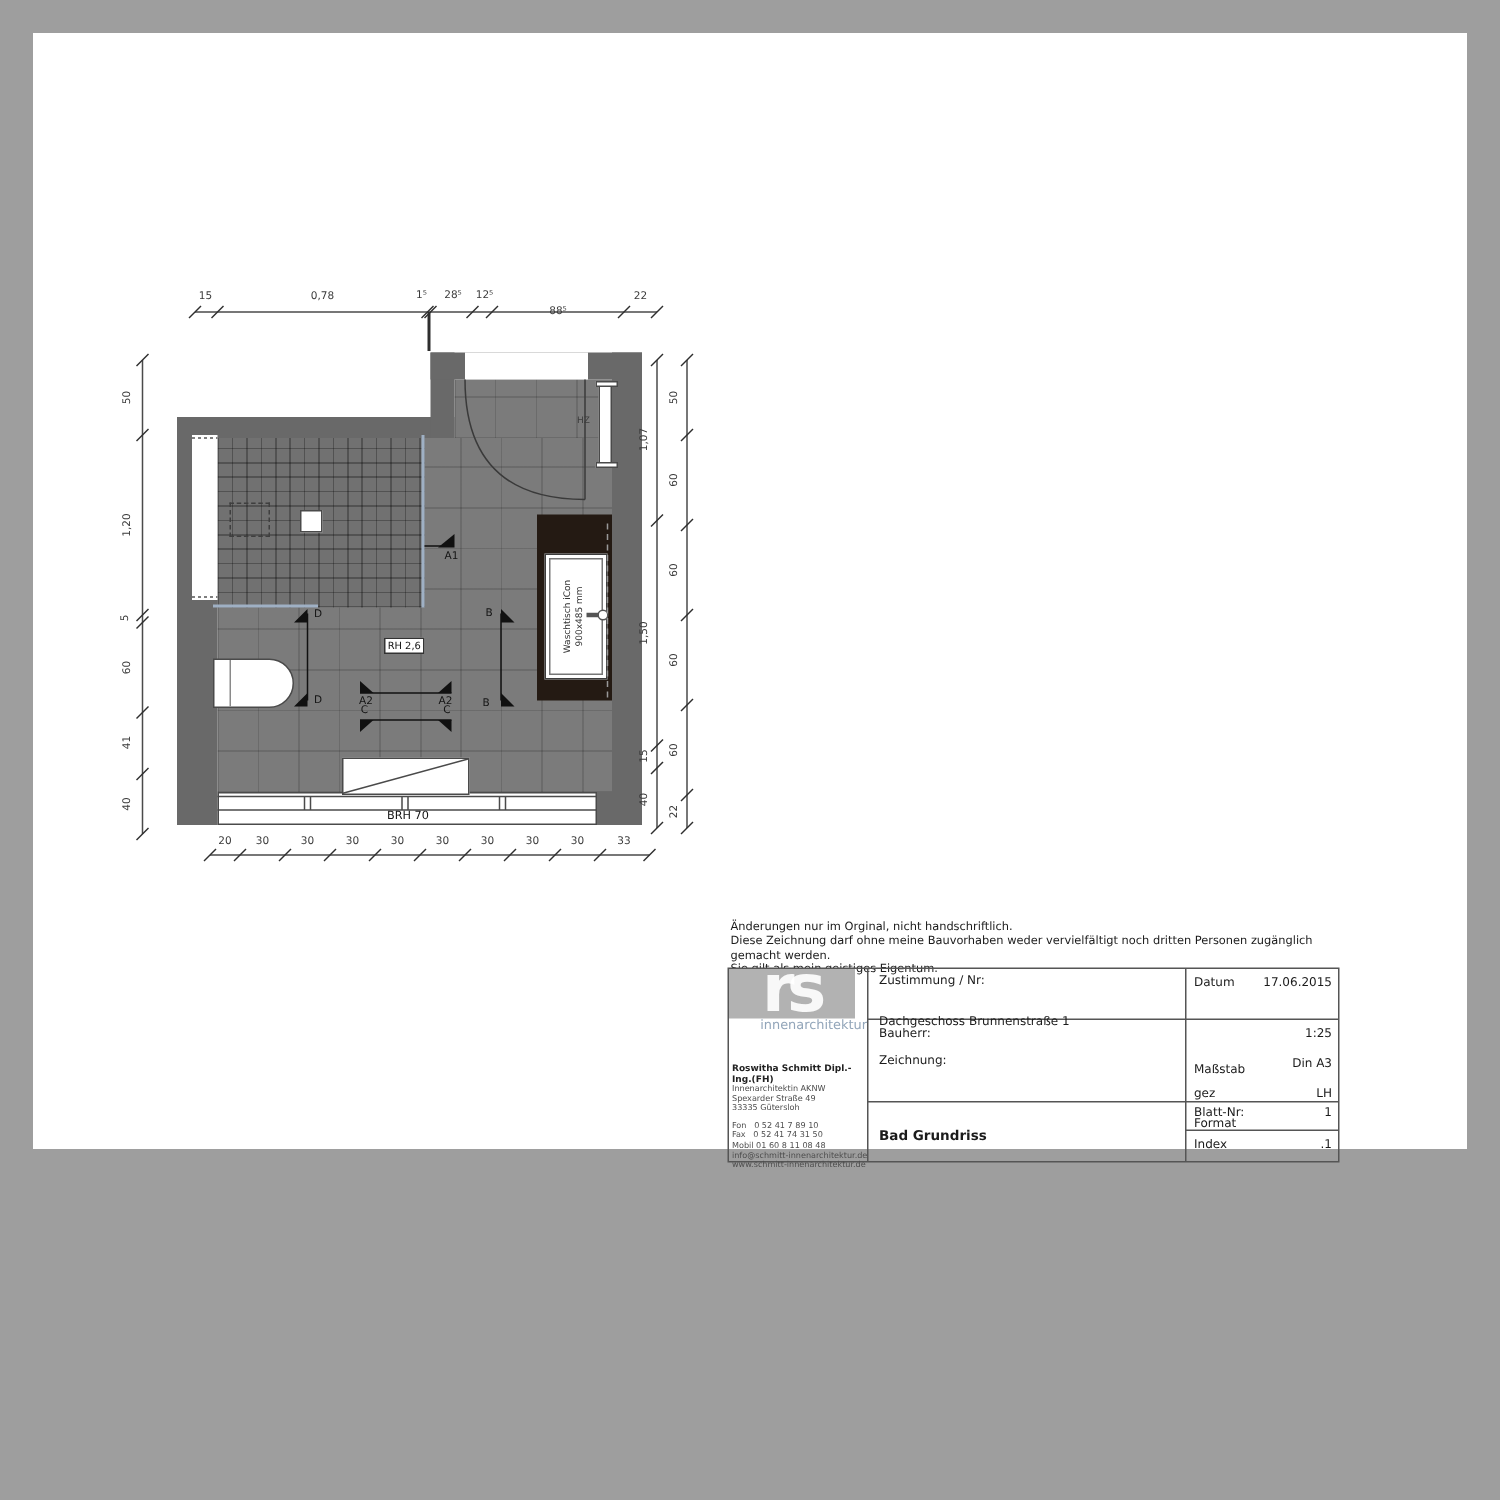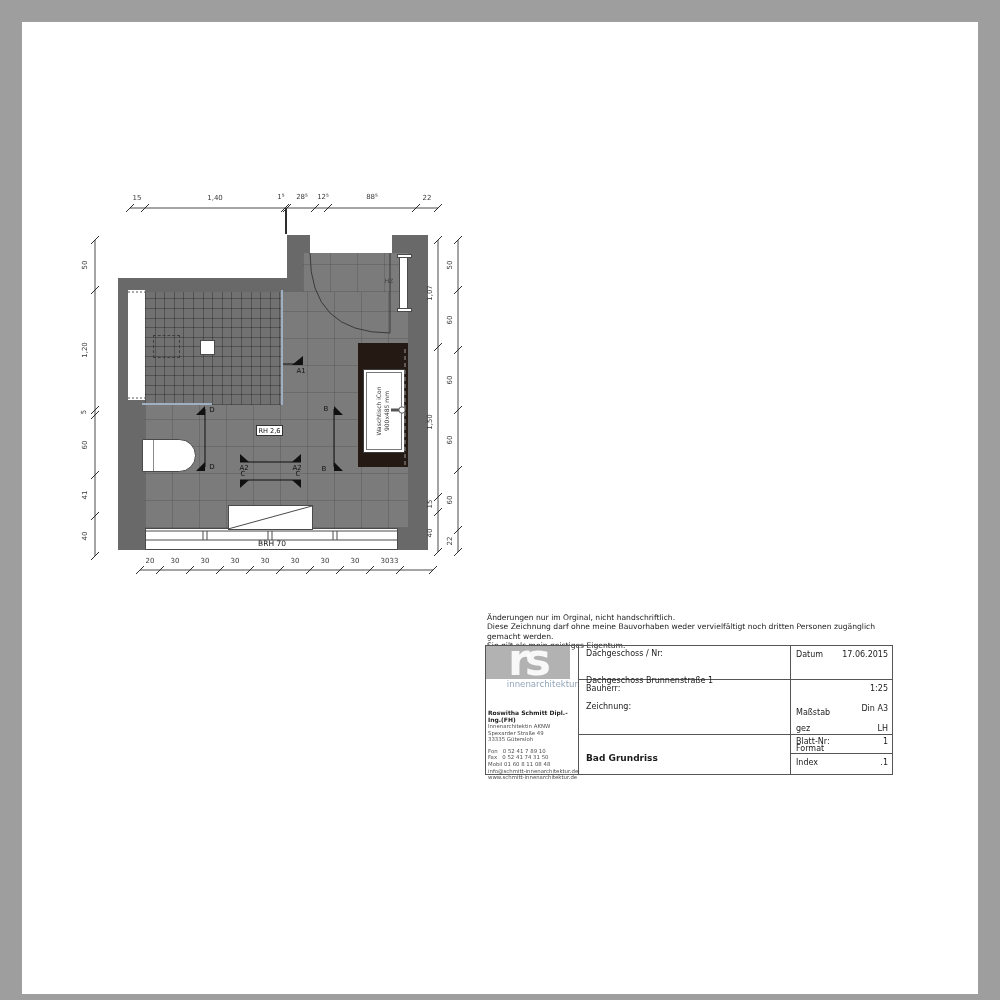--- a/index.html
+++ b/index.html
@@ -1,17 +1,17 @@
 <!DOCTYPE html>
 <html><head>
 <meta charset="utf-8">
 <style>
   html,body{margin:0;padding:0}
   body{width:1000px;height:1000px;background:#9e9e9e;position:relative;font-family:"DejaVu Sans",sans-serif}
-  .page{position:absolute;left:22px;top:22px;width:956px;height:972px;background:#ffffff}
+  .page{position:absolute;left:22px;top:22px;width:956px;height:744px;background:#ffffff}
   .abs{position:absolute}
   
   .wall{position:absolute;background:#696969}
   .floor{position:absolute;background:#7b7b7b;
     background-image:repeating-linear-gradient(0deg,rgba(0,0,0,.13) 0 1px,transparent 1px 27px),
                      repeating-linear-gradient(90deg,rgba(0,0,0,.13) 0 1px,transparent 1px 27px)}
   .shower{position:absolute;background:#717171;
     background-image:repeating-linear-gradient(0deg,rgba(0,0,0,.28) 0 1px,transparent 1px 9.6px),
                      repeating-linear-gradient(90deg,rgba(0,0,0,.28) 0 1px,transparent 1px 9.6px)}
   .white-fix{position:absolute;background:#fff;border:1px solid #4a4a4a;box-sizing:border-box}
@@ -164,25 +164,25 @@
     <polygon points="218,458 227,458 218,466" fill="#111"></polygon>
     <polygon points="279,458 270,458 279,466" fill="#111"></polygon>
 
     <line x1="369" y1="388" x2="378" y2="388" stroke="#555" stroke-width="3"></line>
     <circle cx="380" cy="388" r="3.2" stroke="#555" fill="#fff"></circle>
 
     <line x1="383" y1="327" x2="383" y2="443" stroke="#999" stroke-width="1" stroke-dasharray="4,3"></line>
   </svg>
 
   <div class="dimh" style="left:115px;top:176px">15</div>
-  <div class="dimh" style="left:193px;top:176px">1,40</div>
+  <div class="dimh" style="left:193px;top:176px">0,78</div>
   <div class="dimh" style="left:259px;top:175px">1⁵</div>
   <div class="dimh" style="left:280px;top:175px">28⁵</div>
   <div class="dimh" style="left:301px;top:175px">12⁵</div>
-  <div class="dimh" style="left:350px;top:175px">88⁵</div>
+  <div class="dimh" style="left:350px;top:186px">88⁵</div>
   <div class="dimh" style="left:405px;top:176px">22</div>
 
   <div class="dimv" style="left:63px;top:243px">50</div>
   <div class="dimv" style="left:63px;top:328px">1,20</div>
   <div class="dimv" style="left:62px;top:390px">5</div>
   <div class="dimv" style="left:63px;top:423px">60</div>
   <div class="dimv" style="left:63px;top:473px">41</div>
   <div class="dimv" style="left:63px;top:514px">40</div>
 
   <div class="dimv" style="left:408px;top:271px">1,07</div>
@@ -199,21 +199,21 @@
 
   <div class="dimh" style="left:128px;top:539px">20</div>
   <div class="dimh" style="left:153px;top:539px">30</div>
   <div class="dimh" style="left:183px;top:539px">30</div>
   <div class="dimh" style="left:213px;top:539px">30</div>
   <div class="dimh" style="left:243px;top:539px">30</div>
   <div class="dimh" style="left:273px;top:539px">30</div>
   <div class="dimh" style="left:303px;top:539px">30</div>
   <div class="dimh" style="left:333px;top:539px">30</div>
   <div class="dimh" style="left:363px;top:539px">30</div>
-  <div class="dimh" style="left:372px;top:539px">33</div>
+  <div class="dimh" style="left:394px;top:539px">33</div>
 
   <div class="lbl" style="left:279px;top:349px">A1</div>
   <div class="lbl" style="left:222px;top:446px">A2</div>
   <div class="lbl" style="left:275px;top:446px">A2</div>
   <div class="lbl" style="left:304px;top:387px">B</div>
   <div class="lbl" style="left:302px;top:447px">B</div>
   <div class="lbl" style="left:221px;top:452px">C</div>
   <div class="lbl" style="left:276px;top:452px">C</div>
   <div class="lbl" style="left:190px;top:388px">D</div>
   <div class="lbl" style="left:190px;top:445px">D</div>
@@ -252,21 +252,21 @@
     <div class="sm">Spexarder Straße 49</div>
     <div class="sm">33335 Gütersloh</div>
     <div style="height:5px"></div>
     <div class="sm">Fon   0 52 41 7 89 10</div>
     <div class="sm">Fax   0 52 41 74 31 50</div>
     <div class="sm">Mobil 01 60 8 11 08 48</div>
     <div class="sm">info@schmitt-innenarchitektur.de</div>
     <div class="sm">www.schmitt-innenarchitektur.de</div>
   </div>
 
-  <div class="tb-label" style="left:564px;top:627px">Dachgeschoss / Nr:</div>
+  <div class="tb-label" style="left:564px;top:627px">Zustimmung / Nr:</div>
   <div class="tb-value" style="left:564px;top:654px">Dachgeschoss Brunnenstraße 1</div>
   <div class="tb-label" style="left:564px;top:662px">Bauherr:</div>
   <div class="tb-label" style="left:564px;top:680px">Zeichnung:</div>
   <div class="tb-value" style="left:564px;top:731px;font-weight:bold;font-size:9px">Bad Grundriss</div>
 
   <div class="tb-label" style="left:774px;top:628px">Datum</div>
   <div class="tb-value tb-right" style="left:774px;top:628px;width:92px">17.06.2015</div>
   <div class="tb-label" style="left:774px;top:686px">Maßstab</div>
   <div class="tb-value tb-right" style="left:774px;top:662px;width:92px">1:25</div>
   <div class="tb-label" style="left:774px;top:722px">Format</div>

